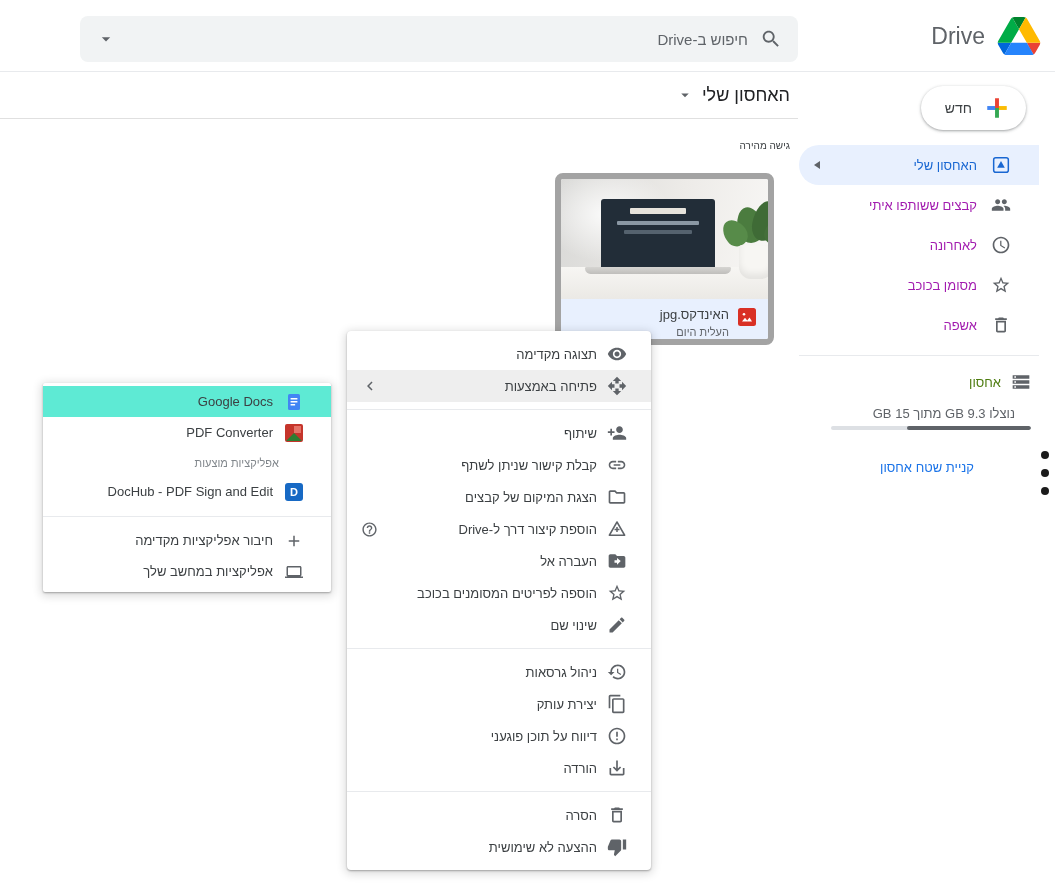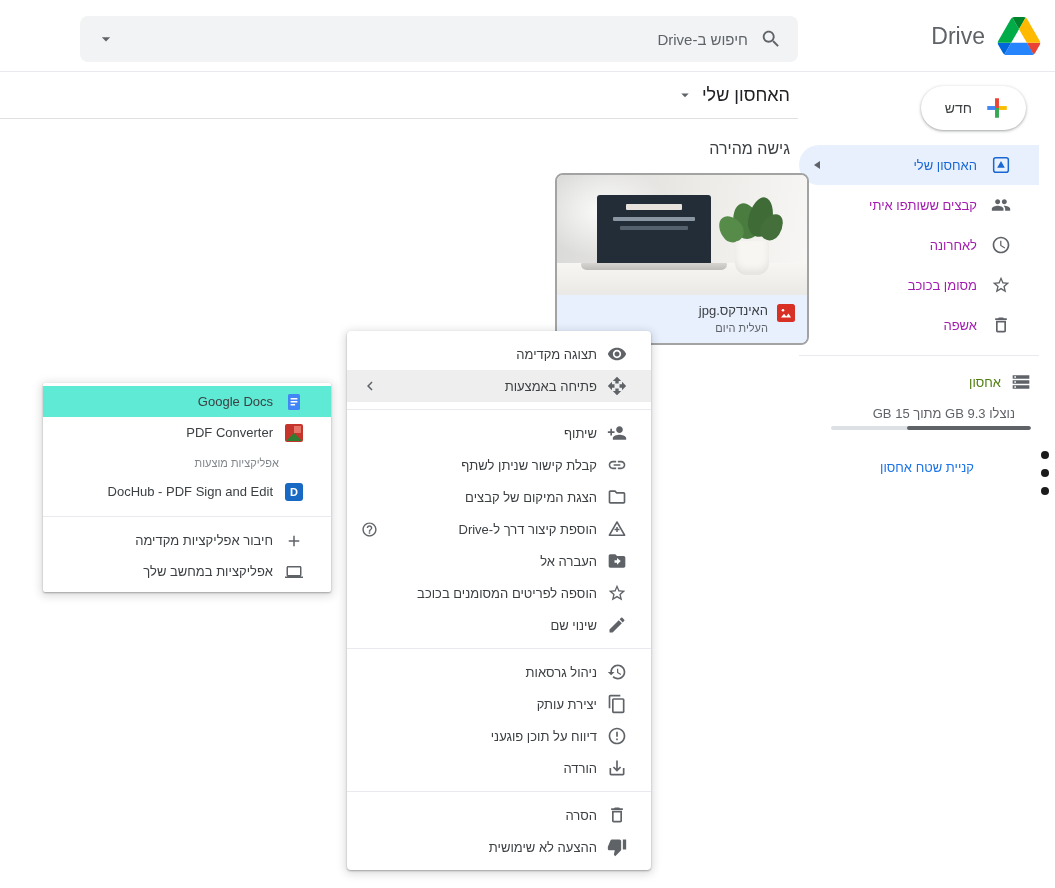--- a/index.html
+++ b/index.html
@@ -46,23 +46,23 @@
   .buy-link { position:absolute; top:388px; right:65px; font-size:13px; font-weight:500; color:#1a73e8; cursor:pointer; text-decoration:none; }
 
   .edge-dots { position:absolute; left:1041px; top:451px; display:flex; flex-direction:column; gap:10px; }
   .edge-dot { width:8px; height:8px; border-radius:50%; background:#1b1b1b; }
 
   
   .content { position:absolute; top:72px; left:0; width:798px; }
   .content-header { height:47px; border-bottom:1px solid #e0e0e0; display:flex; align-items:center; padding:0 8px; gap:8px; }
   .page-title { font-size:18px; color:#202124; cursor:pointer; }
   .title-caret { width:18px; height:18px; color:#5f6368; cursor:pointer; }
-  .quick-label { margin:21px 8px 0 0; font-size:16px; color:#3c4043; }
-
-  .file-card { position:absolute; top:101px; left:555px; width:254px; height:172px; border:2px solid #a3a3a3; border-radius:8px; overflow:hidden; background:#fff; cursor:pointer; }
+  .quick-label { margin:21px 8px 0 0; font-size:10px; color:#3c4043; }
+
+  .file-card { position:absolute; top:101px; left:555px; width:219px; height:172px; border:6px solid #a3a3a3; border-radius:8px; overflow:hidden; background:#fff; cursor:pointer; }
   .thumb { position:relative; height:120px; background:linear-gradient(100deg,#d9d9d7 0%,#edebe8 55%,#f8f7f5 100%); overflow:hidden; }
   .thumb-glow { position:absolute; left:-20px; top:-12px; width:130px; height:95px; background:radial-gradient(closest-side,rgba(255,255,255,.85),rgba(255,255,255,0)); }
   .thumb-desk { position:absolute; bottom:0; left:0; right:0; height:32px; background:linear-gradient(#f7f6f3,#ebe9e5); }
   .thumb-screen { position:absolute; left:40px; top:20px; width:114px; height:68px; background:#222d38; border-radius:3px 3px 0 0; padding:7px 9px; }
   .ts-line { border-radius:1px; margin-bottom:5px; }
   .ts-l1 { height:6px; width:58%; background:#e7e3dc; margin:2px auto 7px; }
   .ts-l2 { height:4px; width:86%; background:#8a97a3; margin:0 auto 5px; }
   .ts-l3 { height:4px; width:70%; background:#55626e; margin:0 auto; }
   .thumb-base { position:absolute; left:24px; top:88px; width:146px; height:7px; background:linear-gradient(#d6d5d2,#bfbebb); border-radius:2px 2px 8px 8px; }
   .leaf { position:absolute; background:#4b7c3f; border-radius:50% 50% 48% 48% / 60% 60% 40% 40%; }

